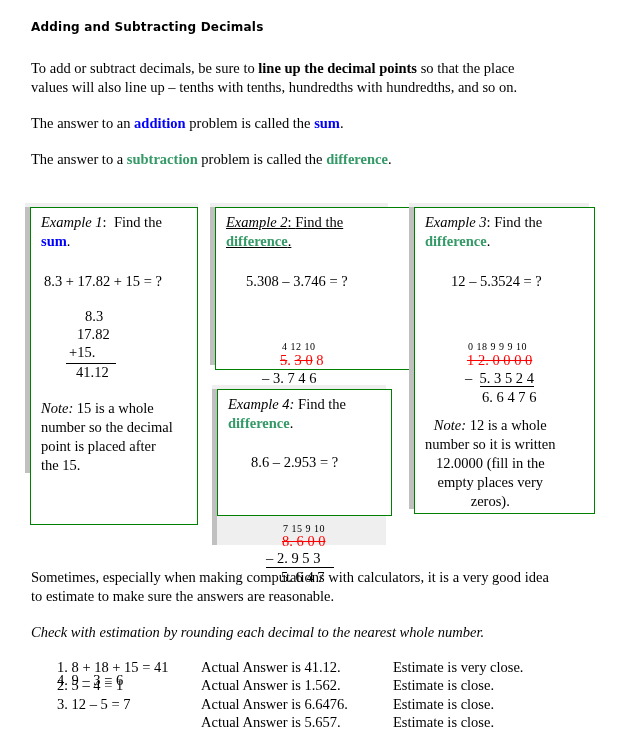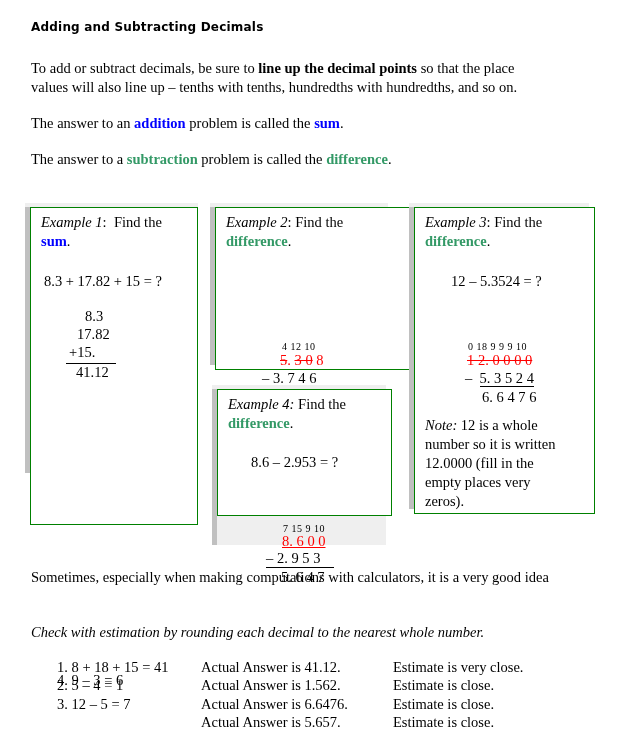--- a/index.html
+++ b/index.html
@@ -52,27 +52,34 @@
 <div class="box" style="left:30px;top:207px;width:168px;height:318px;">
   <div class="hdr"><i>Example 1</i>:&nbsp; <span>Find the</span><br><span class="blue">sum</span>.</div>
   <div class="eq" style="left:13px;top:64px;">8.3 + 17.82 + 15  =  ?</div>
   <div class="calc" style="left:0;top:0;">
     <div class="row" style="left:54px;top:99px;">8.3</div>
     <div class="row" style="left:46px;top:117px;">17.82</div>
     <div class="row" style="left:38px;top:135px;">+15.</div>
     <div class="row" style="left:35px;top:155px;width:50px;border-top:1.2px solid #000;"></div>
     <div class="row" style="left:45px;top:155px;">41.12</div>
   </div>
+  <div class="note" style="top:191px;">
+    <i>Note:</i><span> 15 is a whole</span><br>
+    <span>number so the decimal</span><br>
+    <span>point is placed after</span><br>
+    <span>the 15.</span>
+  </div>
 </div>
 
 <div class="shadow" style="left:210px;top:203px;width:178px;height:162px;">
   <div class="dark" style="top:4px;width:5px;height:158px;"></div>
 </div>
-<div class="box" style="left:215px;top:207px;width:214px;height:163px;">
+<div class="box" style="left:215px;top:207px;width:214px;height:163px;text-decoration:underline;">
   <div class="hdr"><i>Example 2</i>: <span>Find the</span><br><span class="green">difference</span>.</div>
+  <div class="eq" style="left:30px;top:64px;">5.308 – 3.746  = ?</div>
   <div class="calc">
     <div class="small" style="left:56px;top:91px;">4  12 10</div>
     <div class="row red" style="left:54px;top:100px;">
       <span class="strike">5</span>. <span class="strike">3&nbsp;0</span>&nbsp;8
     </div>
     <div class="row ul" style="left:36px;top:118px;width:72px;">–  3. 7  4 6</div>
     <div class="row" style="left:54px;top:137px;">1. 5  6 2</div>
   </div>
 </div>
 
@@ -83,45 +90,46 @@
   <div class="hdr"><i>Example 3</i>: <span>Find the</span><br><span class="green">difference</span>.</div>
   <div class="eq" style="left:36px;top:64px;">12 – 5.3524  =  ?</div>
   <div class="calc">
     <div class="small" style="left:43px;top:91px;">0  18  9  9  9 10</div>
     <div class="row red strike" style="left:42px;top:100px;">1 2. 0 0 0 0</div>
     <div class="row" style="left:40px;top:118px;">
       <span>–&nbsp; </span><span class="ul">5. 3 5 2 4</span>
     </div>
     <div class="row" style="left:57px;top:137px;">6. 6 4 7 6</div>
   </div>
-  <div class="note" style="top:208px;">
+  <div class="note" style="top:208px;text-align:center;">
     <i>Note:</i><span> 12 is a whole</span><br>
     <span>number so it is written</span><br>
     <span>12.0000 (fill in the</span><br>
     <span>empty places very</span><br>
     <span>zeros).</span>
   </div>
 </div>
 
 <div class="shadow" style="left:212px;top:385px;width:174px;height:160px;">
   <div class="dark" style="top:4px;width:5px;height:156px;"></div>
 </div>
 <div class="box" style="left:217px;top:389px;width:175px;height:127px;">
   <div class="hdr"><i>Example 4</i><i>:</i> <span>Find the</span><br><span class="green">difference</span>.</div>
   <div class="eq" style="left:33px;top:63px;">8.6 – 2.953  =  ?</div>
   <div class="calc">
     <div class="small" style="left:55px;top:91px;">7  15 9 10</div>
-    <div class="row red strike" style="left:54px;top:99px;text-decoration:underline;">8. 6 0 0</div>
+    <div class="row red strike" style="left:54px;top:99px;">8. 6 0 0</div>
     <div class="row ul" style="left:38px;top:116px;width:68px;">–  2. 9 5 3</div>
     <div class="row" style="left:53px;top:135px;">5. 6 4 7</div>
   </div>
 </div>
 
 <div class="p" style="top:568px;">
   <span>Sometimes, especially when making computations with calculators, it is a very good idea</span><br>
+  <span>to estimate to make sure the answers are reasonable.</span>
 </div>
 
 <div class="p" style="top:623px;font-style:italic;">Check with estimation by rounding each decimal to the nearest whole number.</div>
 
 <div class="list">
   <div class="c" style="left:31px;top:659px;">1.  8 + 18 + 15 = 41</div>
   <div class="c" style="left:175px;top:659px;">Actual Answer is 41.12.</div>
   <div class="c" style="left:367px;top:659px;">Estimate is very close.</div>
 
   <div class="c" style="left:31px;top:677px;">2.  5 – 4 = 1</div>

